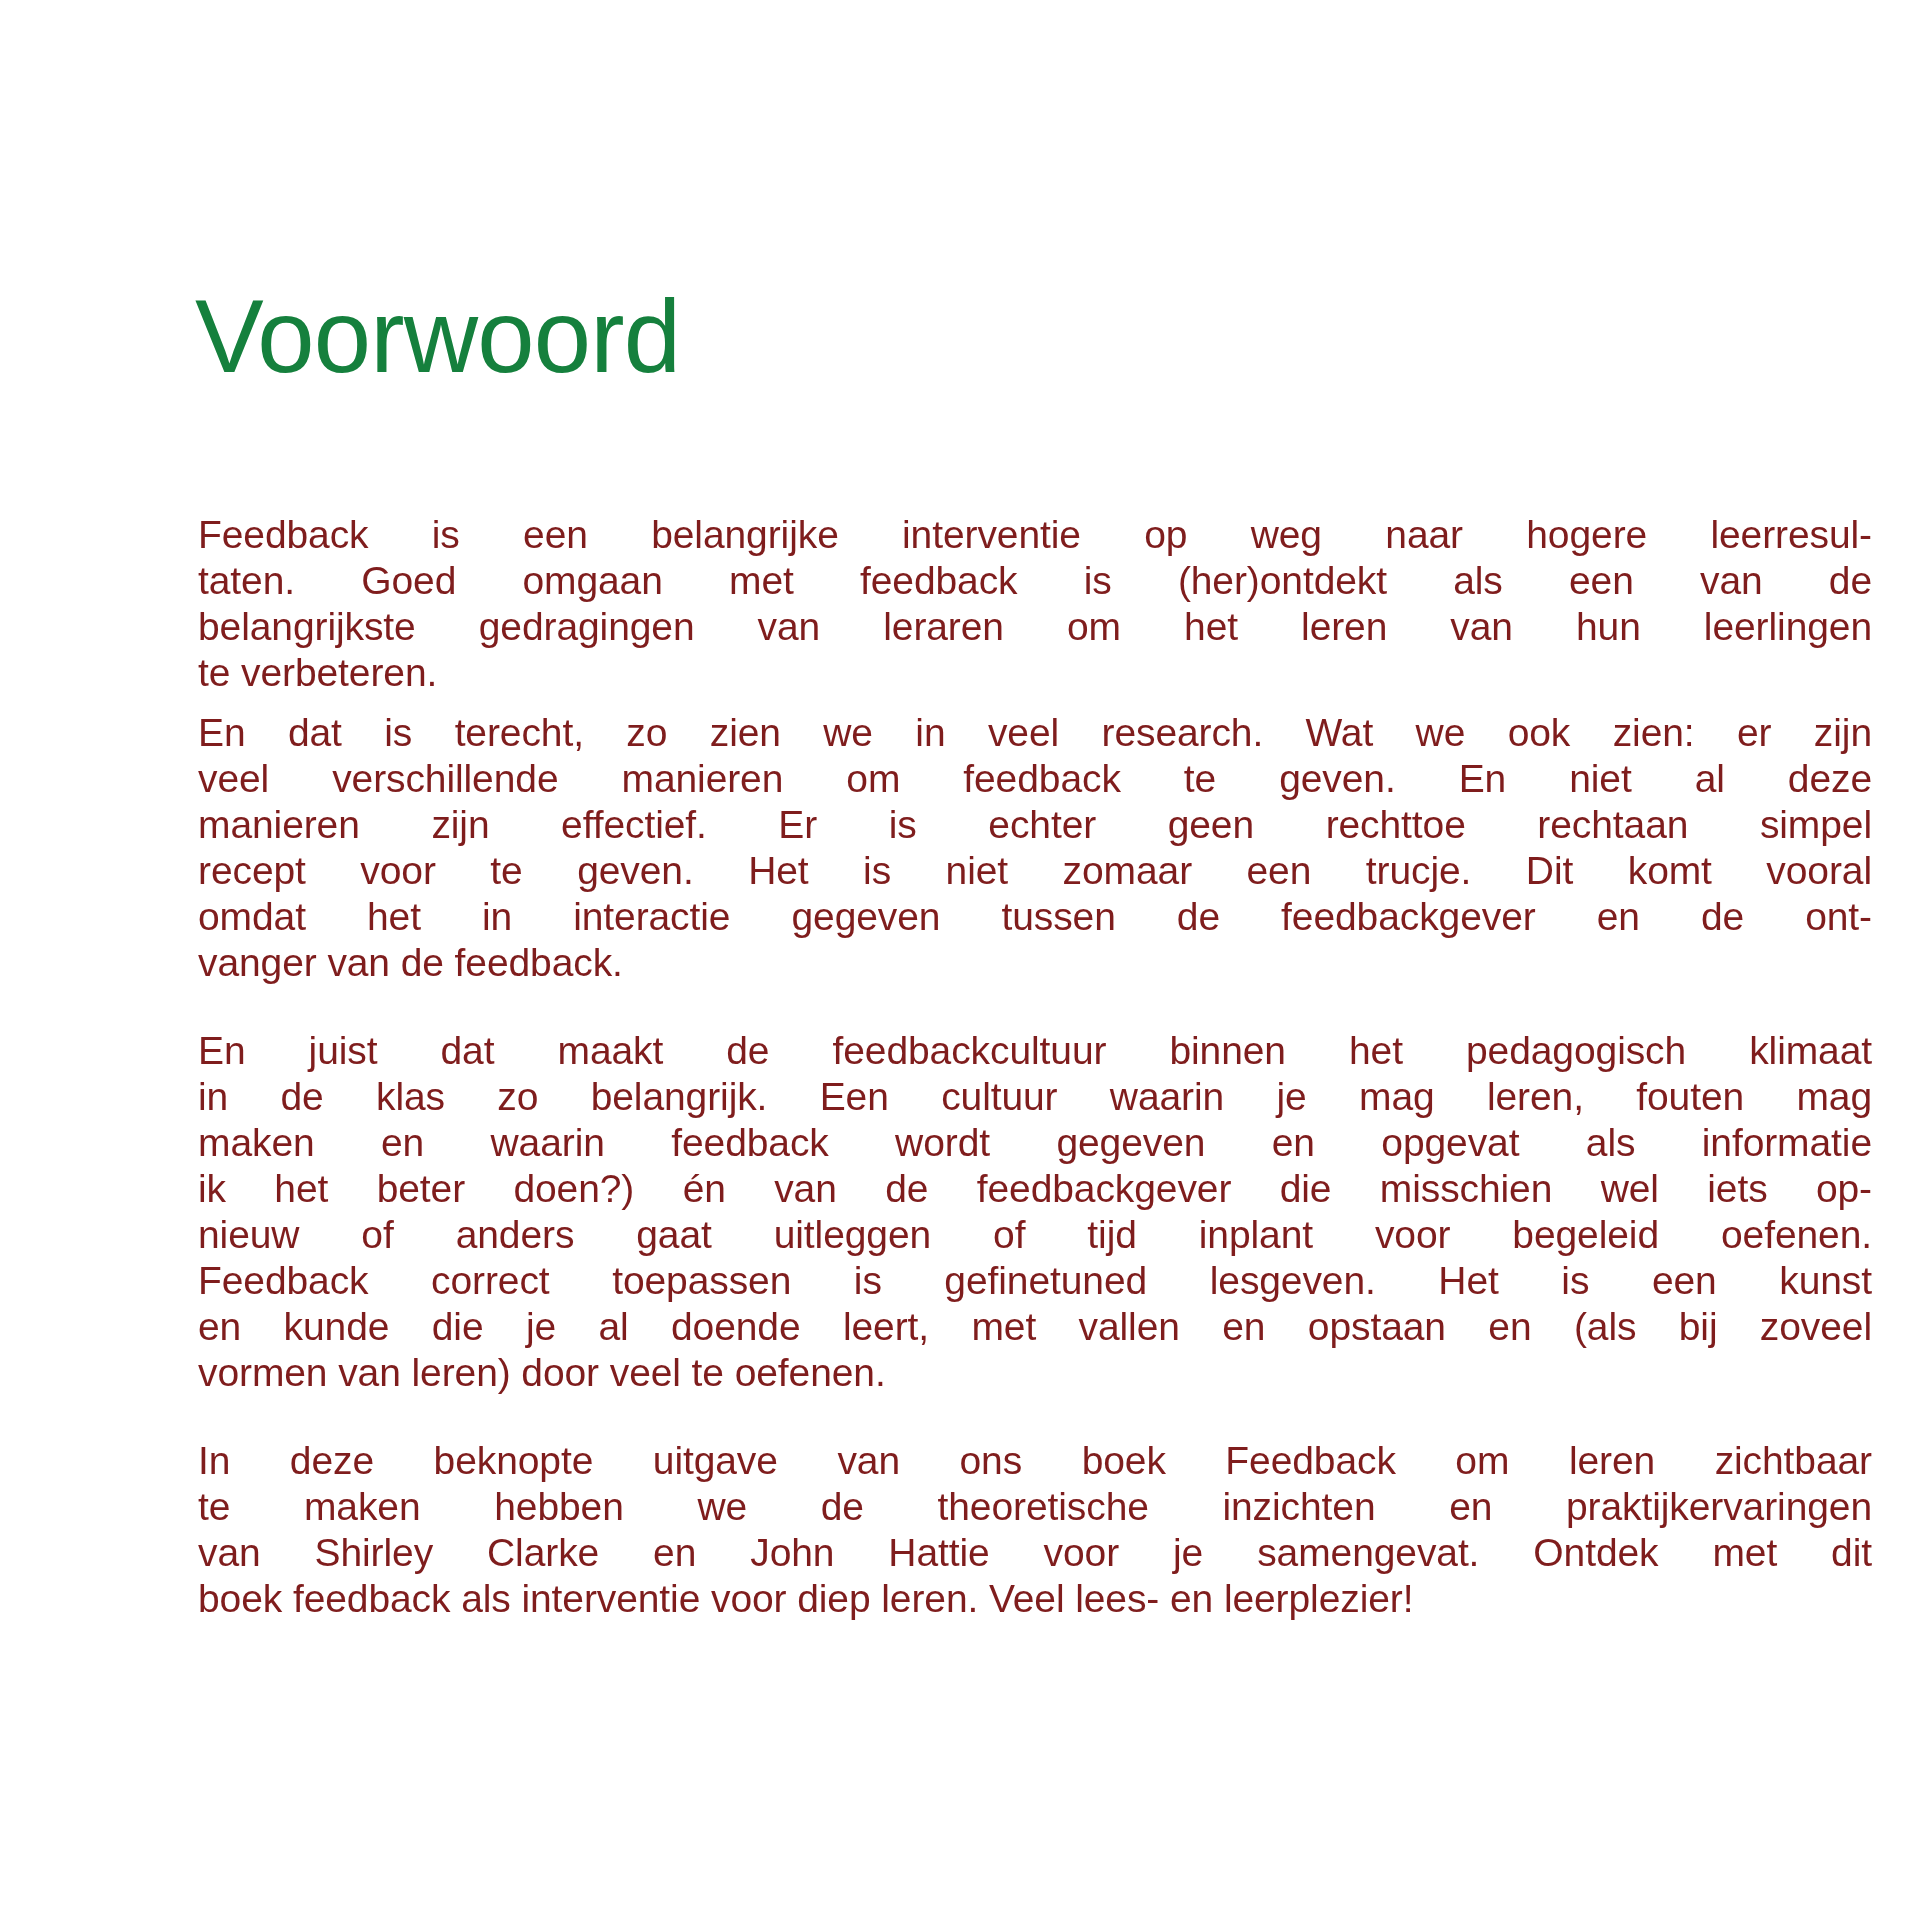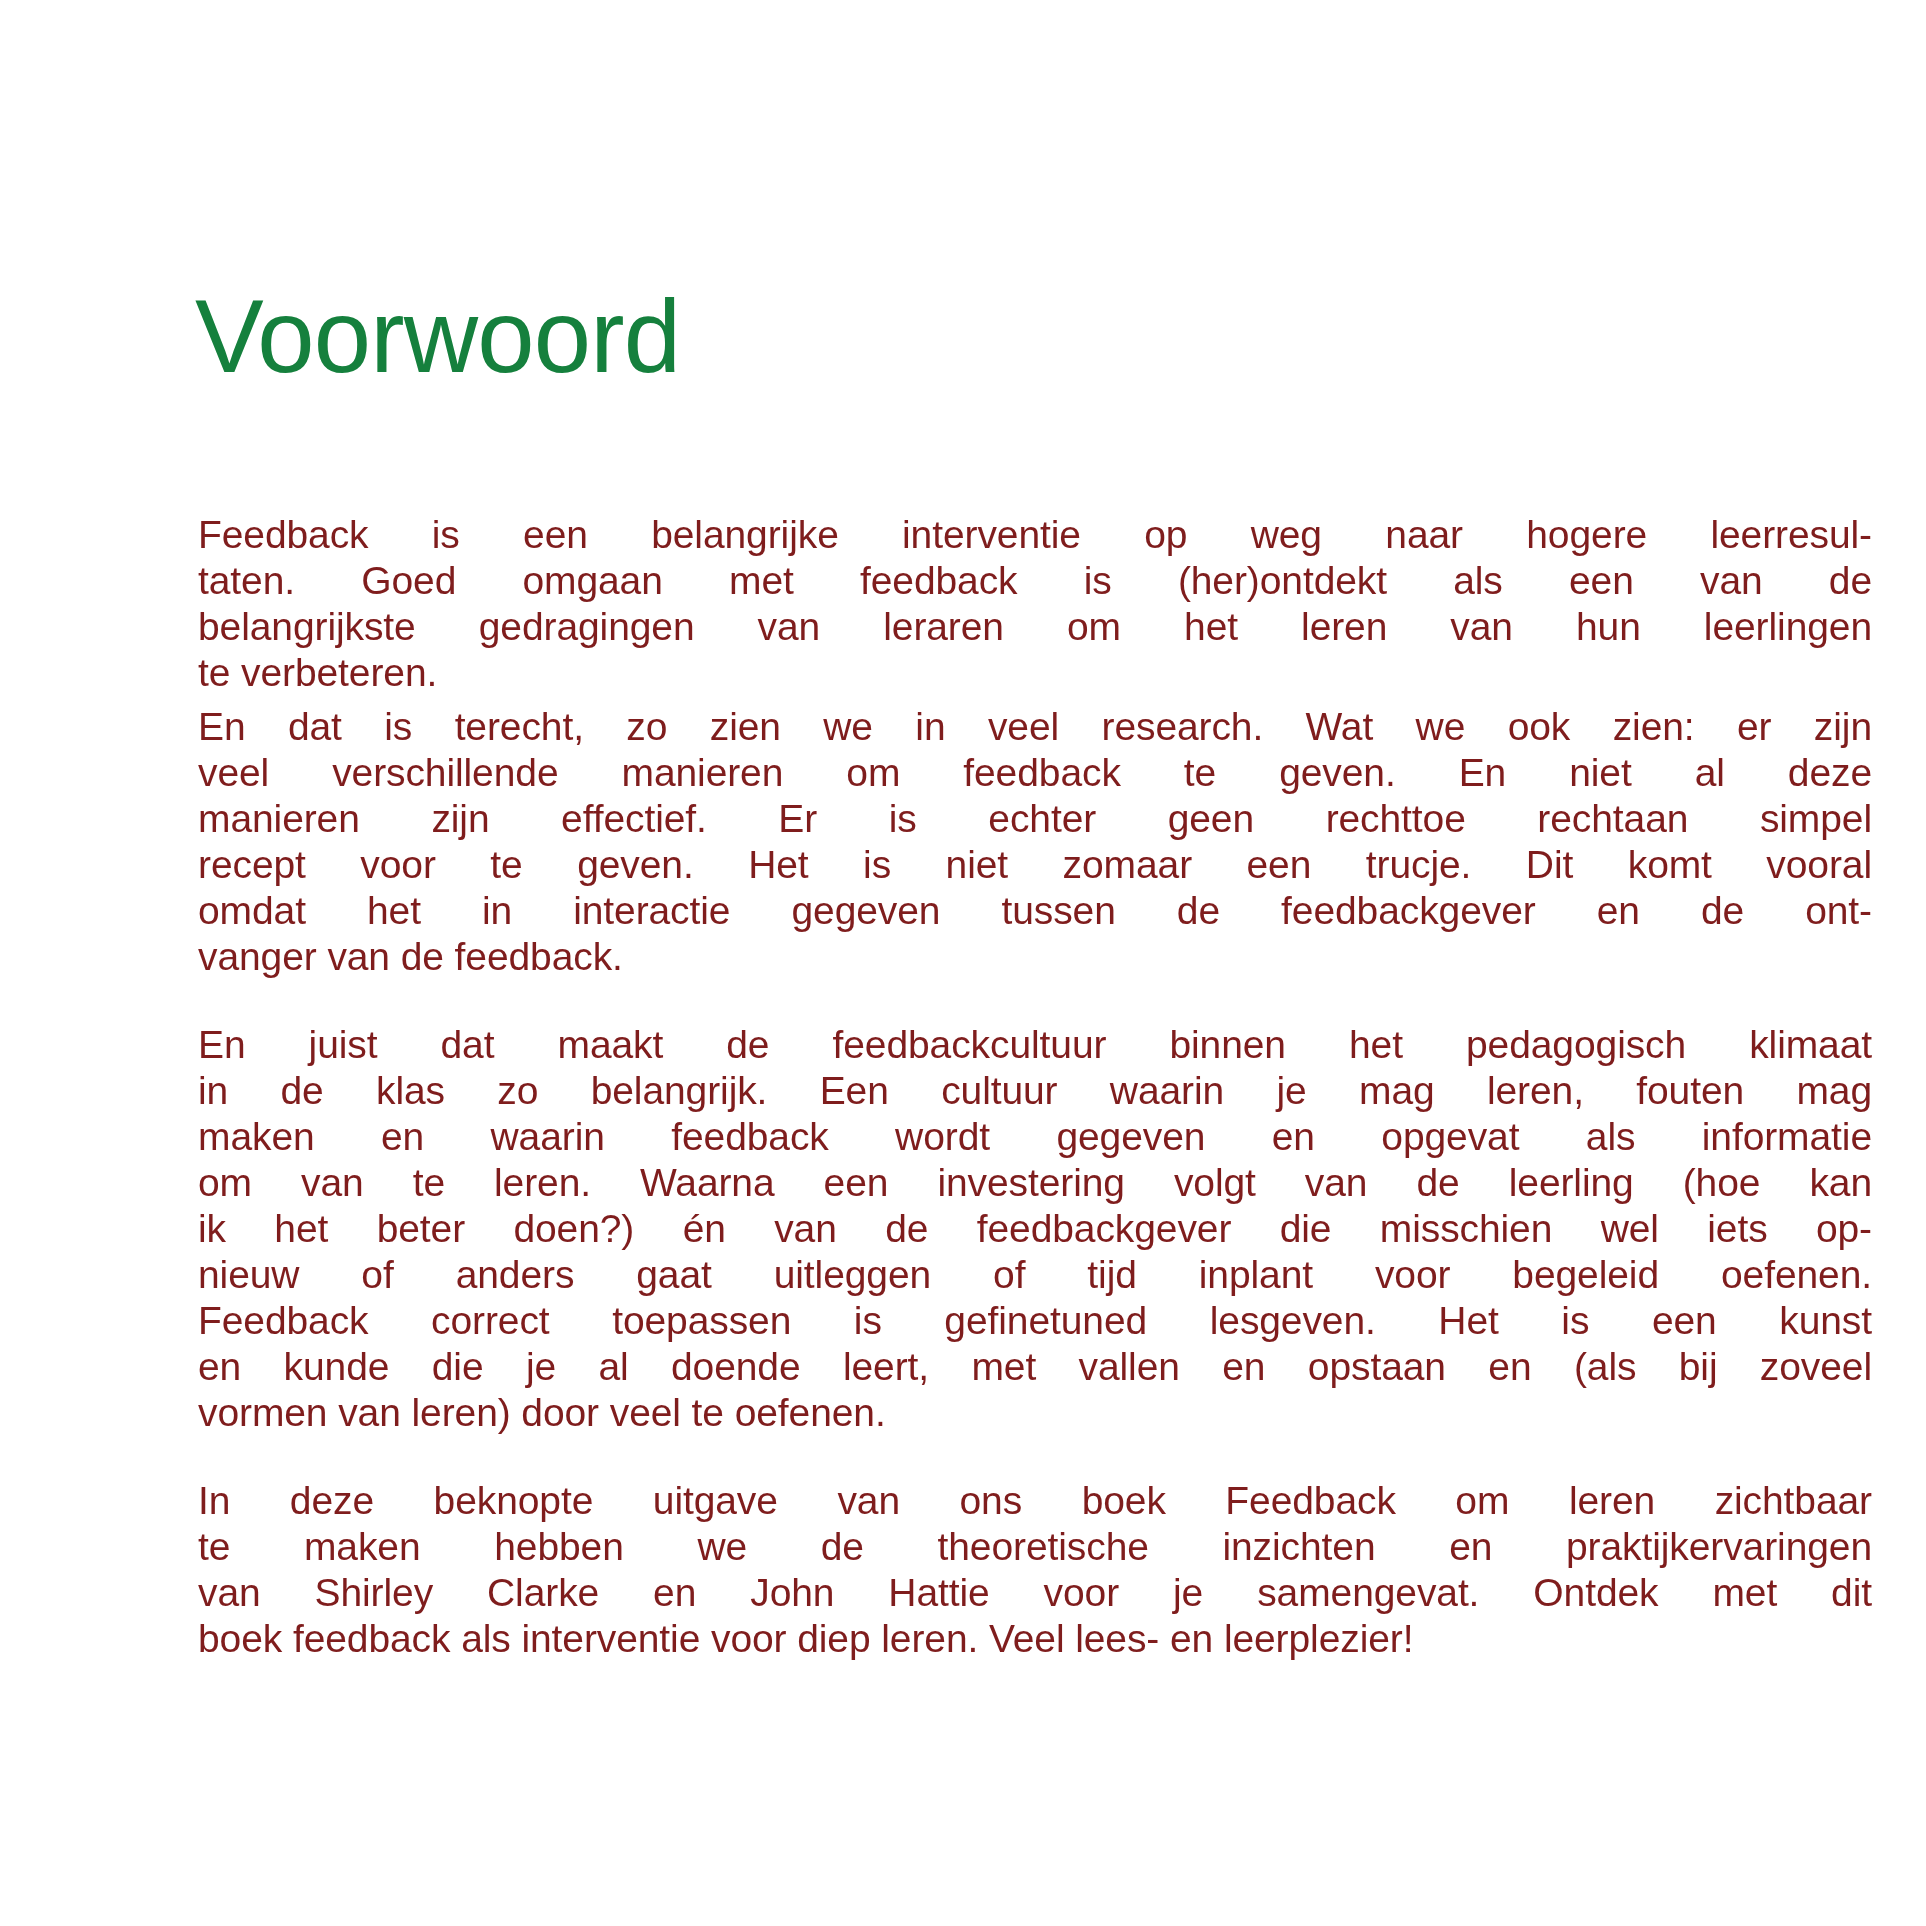--- a/index.html
+++ b/index.html
@@ -49,21 +49,21 @@
     line-height: 46px;
     color: #7f1d1d;
     font-weight: 400;
     text-align: justify;
     text-justify: inter-word;
     margin: 0;
     letter-spacing: -0.1px;
     hyphens: manual;
   }
   .para + .para {
-    margin-top: 8px;
+    margin-top: 14px;
   }
   .para-gap {
     height: 42px;
   }
 
   
   .para > .line-final {
     display: inline;
   }
 </style>
@@ -91,21 +91,20 @@
         <span style="display: block; text-align: justify; text-align-last: justify; white-space: nowrap;">omdat het in interactie gegeven tussen de feedbackgever en de ont-</span>
         <span class="line-final" style="display: block; text-align: right; text-align-last: left; white-space: nowrap;">vanger van de feedback.</span>
       </p>
 
     <div class="para-gap"></div>
 
     <p class="para">
         <span style="display: block; text-align: justify; text-align-last: justify; white-space: nowrap;">En juist dat maakt de feedbackcultuur binnen het pedagogisch klimaat</span>
         <span style="display: block; text-align: justify; text-align-last: justify; white-space: nowrap;">in de klas zo belangrijk. Een cultuur waarin je mag leren, fouten mag</span>
         <span style="display: block; text-align: justify; text-align-last: justify; white-space: nowrap;">maken en waarin feedback wordt gegeven en opgevat als informatie</span>
-        <span style="display: block; text-align: justify; text-align-last: justify; white-space: nowrap;">om van te leren. Waarna een investering volgt van de leerling (hoe kan</span>
         <span style="display: block; text-align: justify; text-align-last: justify; white-space: nowrap;">ik het beter doen?) én van de feedbackgever die misschien wel iets op-</span>
         <span style="display: block; text-align: justify; text-align-last: justify; white-space: nowrap;">nieuw of anders gaat uitleggen of tijd inplant voor begeleid oefenen.</span>
         <span style="display: block; text-align: justify; text-align-last: justify; white-space: nowrap;">Feedback correct toepassen is gefinetuned lesgeven. Het is een kunst</span>
         <span style="display: block; text-align: justify; text-align-last: justify; white-space: nowrap;">en kunde die je al doende leert, met vallen en opstaan en (als bij zoveel</span>
         <span class="line-final" style="display: block; text-align: left; text-align-last: left; white-space: nowrap;">vormen van leren) door veel te oefenen.</span>
       </p>
 
     <div class="para-gap"></div>
 
     <p class="para">

